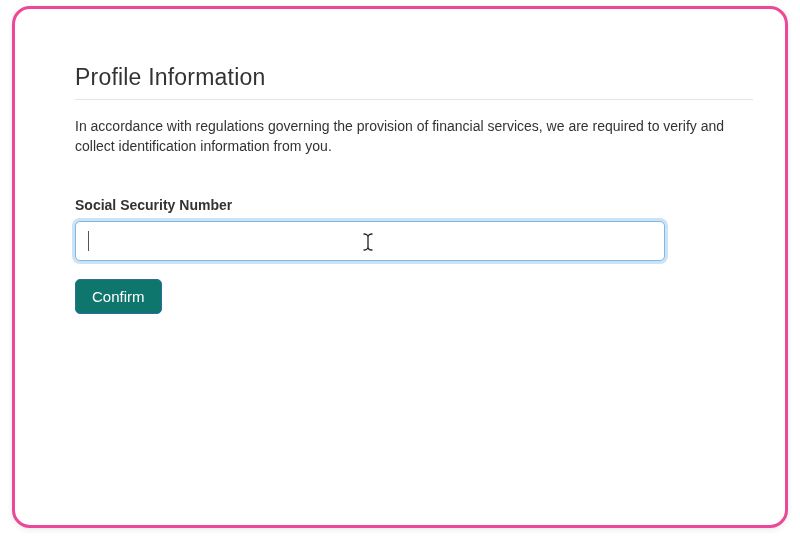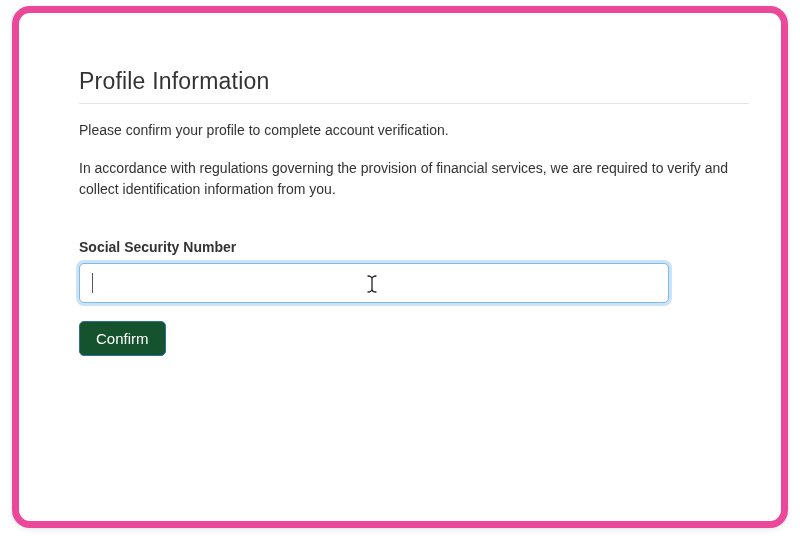--- a/index.html
+++ b/index.html
@@ -14,21 +14,21 @@
       height: 540px;
       overflow: hidden;
     }
     .window {
       position: absolute;
       top: 6px;
       left: 12px;
       width: 776px;
       height: 522px;
       background: #ffffff;
-      border: 7px solid #ec4899;
+      border: 3px solid #ec4899;
       border-radius: 18px;
       box-shadow: 0 0 0 1px rgba(0,0,0,0.02), 0 2px 6px rgba(0,0,0,0.08);
       padding: 55px 32px 40px 60px;
     }
     h2.section {
       font-size: 23px;
       font-weight: 400;
       color: #333333;
       padding-bottom: 8px;
       border-bottom: 1px solid #e4e4e4;
@@ -73,36 +73,35 @@
       height: 20px;
       background: #555555;
       pointer-events: none;
     }
     .text-cursor {
       position: absolute;
       pointer-events: none;
       color: #222222;
     }
     button.primary {
-      background: #14532d;
+      background: #0f766e;
       border: 1px solid #2e6da4;
       color: #ffffff;
       font-size: 15px;
       padding: 8px 16px;
       border-radius: 5px;
       cursor: pointer;
     }
   </style>
 </head>
 <body>
 
 <div class="window">
 
   <h2 class="section">Profile Information</h2>
-  <p class="desc">Please confirm your profile to complete account verification.</p>
 
   <p class="desc">In accordance with regulations governing the provision of financial services, we are required to verify and collect identification information from you.</p>
 
   <label class="field-label">Social Security Number</label>
 
   <div class="input-wrap">
     <input type="text" class="text-input" value="" style="">
     <div class="caret"></div>
     <svg class="text-cursor" style="left:288px; top:12px;" width="10" height="18" viewBox="0 0 10 18">
       <path d="M1 1 C3 1 5 2 5 4 C5 2 7 1 9 1 M5 4 L5 14 M1 17 C3 17 5 16 5 14 C5 16 7 17 9 17" stroke="#222" stroke-width="1.3" fill="none" stroke-linecap="round"></path>

